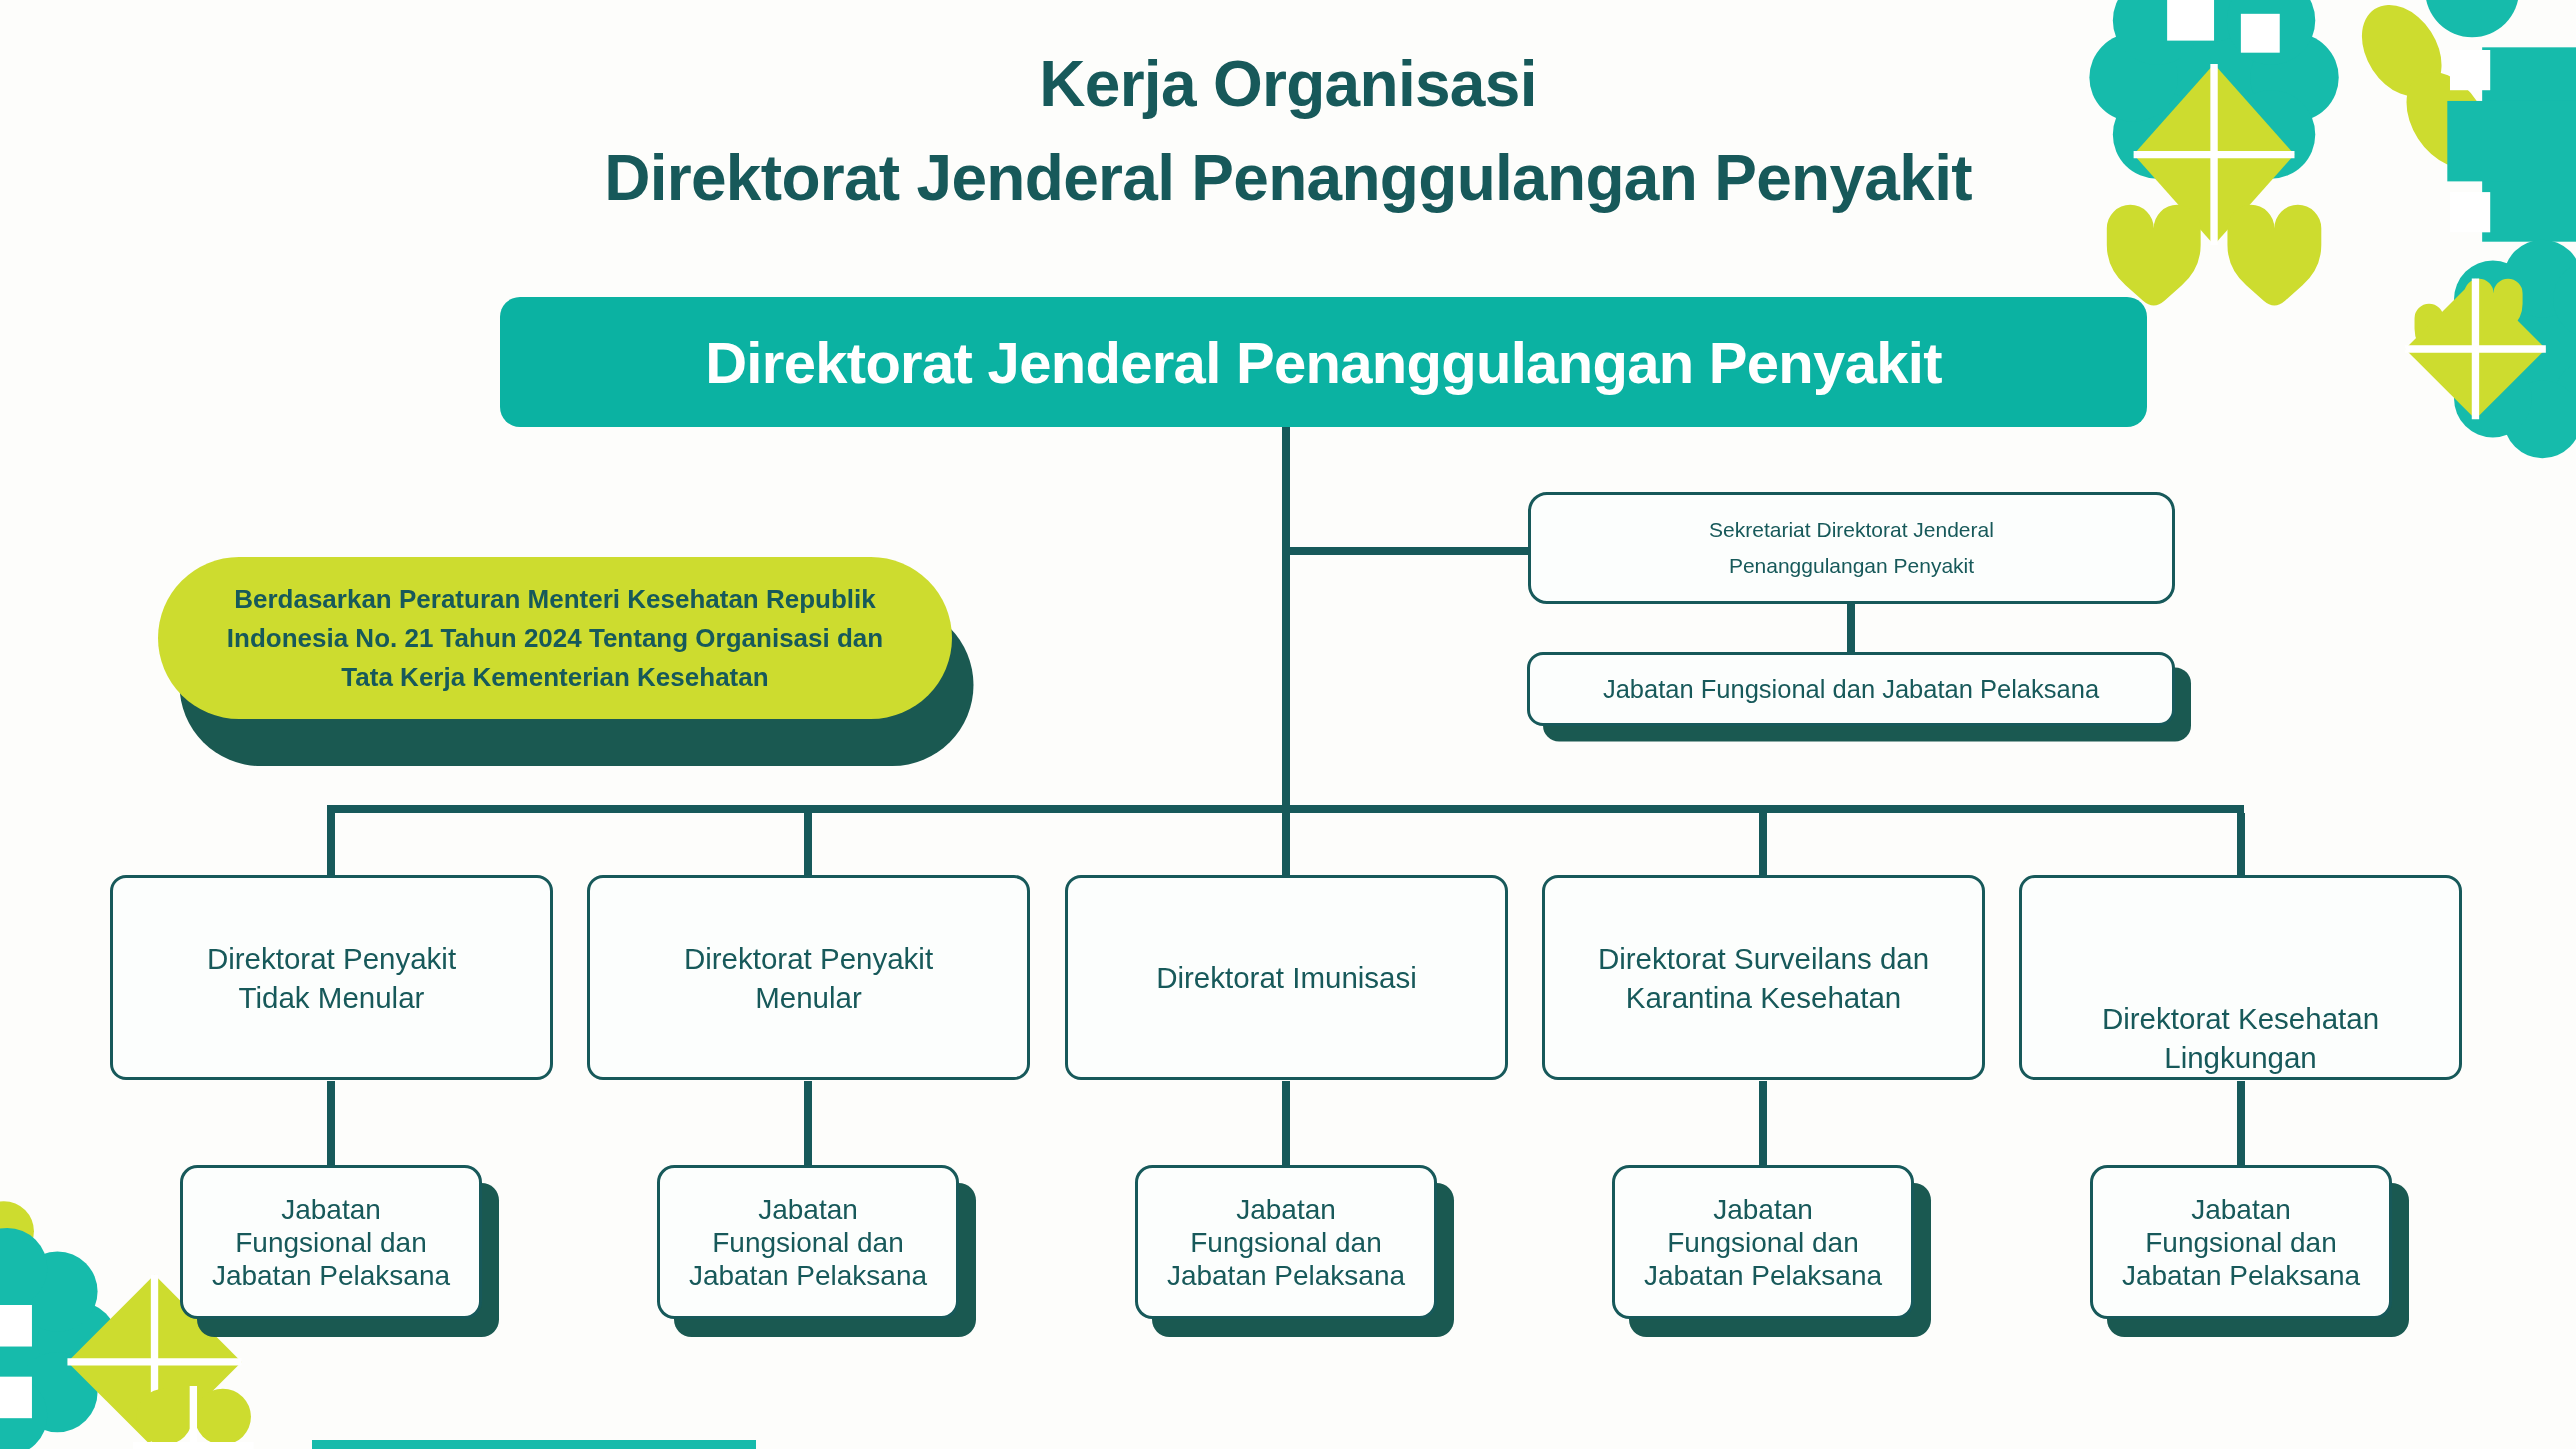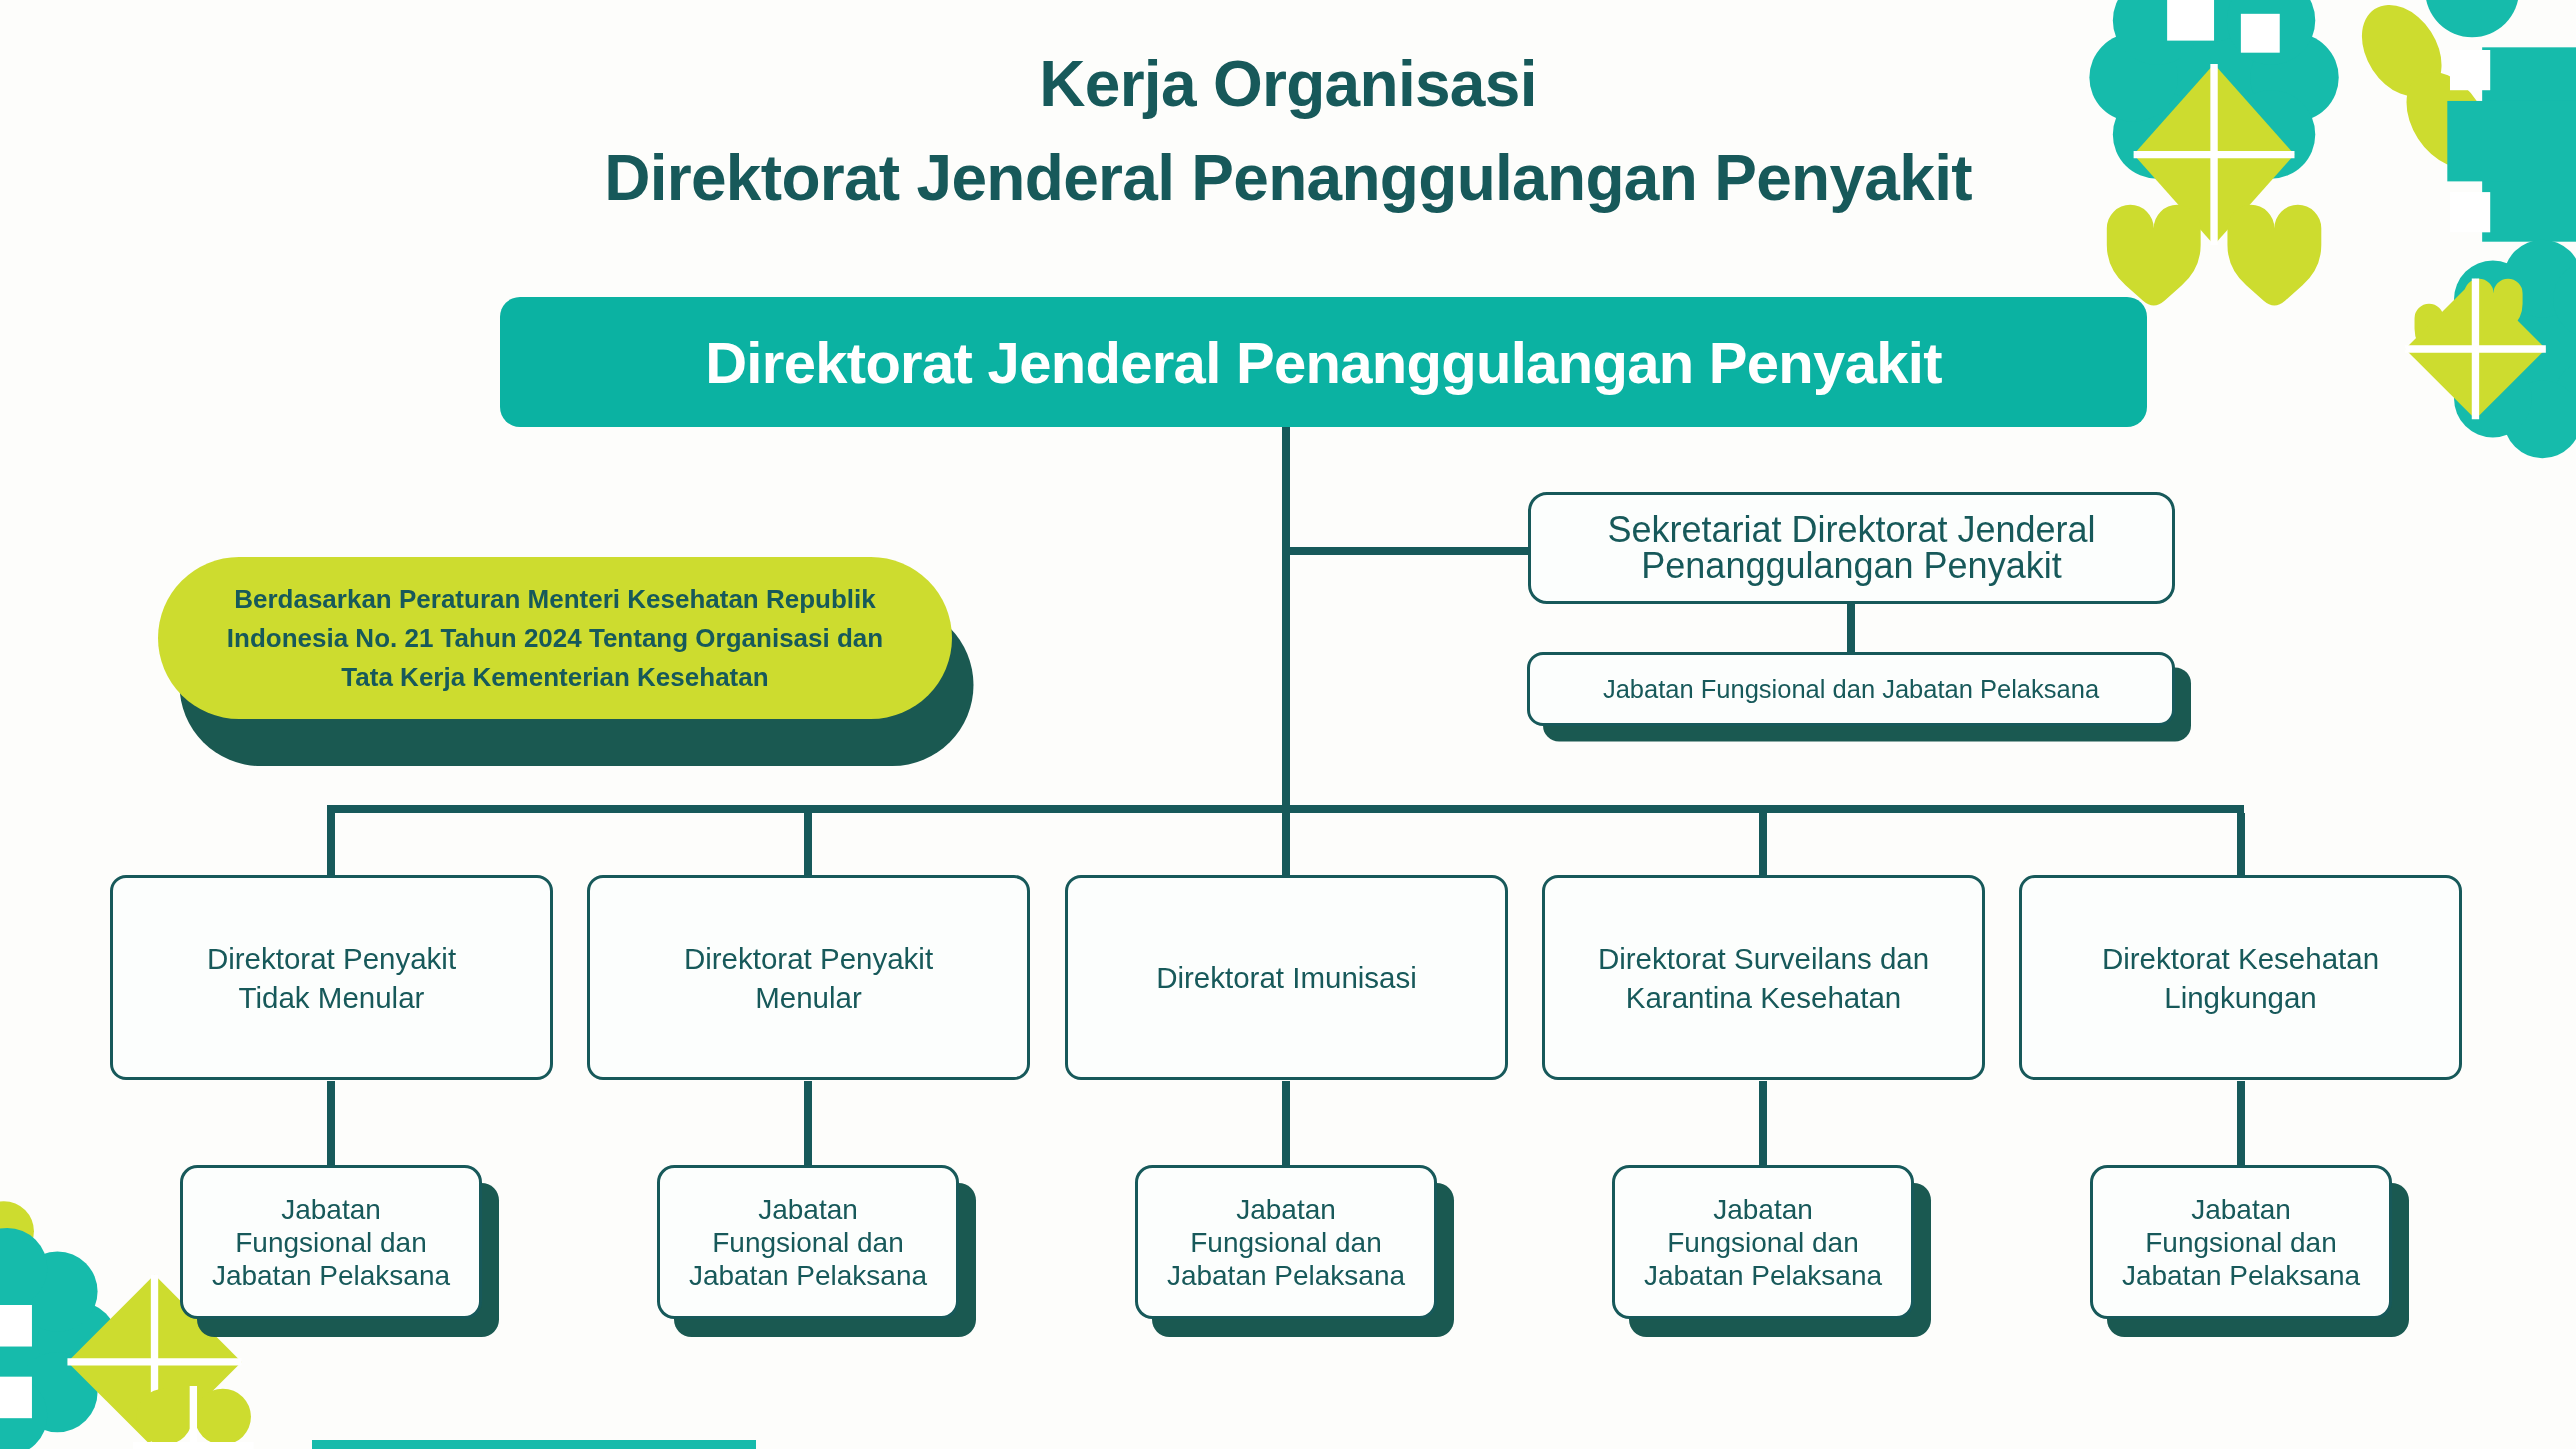--- a/index.html
+++ b/index.html
@@ -17,21 +17,21 @@
   .title-wrap{position:absolute;top:37px;left:0;width:2576px;text-align:center;
     color:var(--dark);font-weight:700;font-size:64px;line-height:94px;letter-spacing:-0.7px;}
   .root-box{position:absolute;left:500px;top:297px;width:1647px;height:130px;background:var(--teal);
     border-radius:20px;display:flex;align-items:center;justify-content:center;
     color:var(--white);font-weight:700;font-size:58px;letter-spacing:-0.7px;}
   .note-pill{position:absolute;left:158px;top:520px;width:794px;height:162px;border-radius:81px;
     background:var(--lime);box-shadow:21.5px 47px 0 0 var(--shadow);
     display:flex;align-items:center;justify-content:center;text-align:center;
     color:var(--dark);font-weight:700;font-size:26px;line-height:39px;white-space:pre-line;margin-top:37px;}
   .sek-box{left:1528px;top:492px;width:647px;height:112px;border-radius:19px;
-    font-size:36px;line-height:36px;}
+    font-size:21px;line-height:36px;}
   .sek-child{left:1527px;top:652px;width:648px;height:74px;border-radius:16px;
     font-size:25.5px;box-shadow:16px 15.4px 0 0 var(--shadow);}
   .dir-box{top:875px;width:443px;height:205px;border-radius:16px;font-size:29.5px;line-height:39px;}
   .staff-box{top:1165px;width:302px;height:154px;border-radius:17.4px;
     font-size:28px;line-height:33px;box-shadow:17px 18px 0 0 var(--shadow);align-items:center;}
   .strip{position:absolute;left:312px;top:1440px;width:444px;height:9.4px;background:var(--teal_decor);}
   svg .tl{fill:var(--teal_decor);} svg .lm{fill:var(--lime);}
   svg .wh{fill:var(--white);} svg .wl{stroke:var(--white);stroke-width:11;fill:none;}
 </style>
 </head>
@@ -179,21 +179,21 @@
     <span>Direktorat Penyakit
 Menular</span>
   </div>
   <div class="box dir-box" style="left:1065px;">
     <span>Direktorat Imunisasi</span>
   </div>
   <div class="box dir-box" style="left:1542px;">
     <span>Direktorat Surveilans dan
 Karantina Kesehatan</span>
   </div>
-  <div class="box dir-box" style="left:2019px;">
+  <div class="box dir-box" style="left:2019px;align-items:flex-end;">
     <span>Direktorat Kesehatan
 Lingkungan</span>
   </div>
 
   <div class="box staff-box" style="left:180px;">
     <span>Jabatan
 Fungsional dan
 Jabatan Pelaksana</span>
   </div>
   <div class="box staff-box" style="left:657px;">

